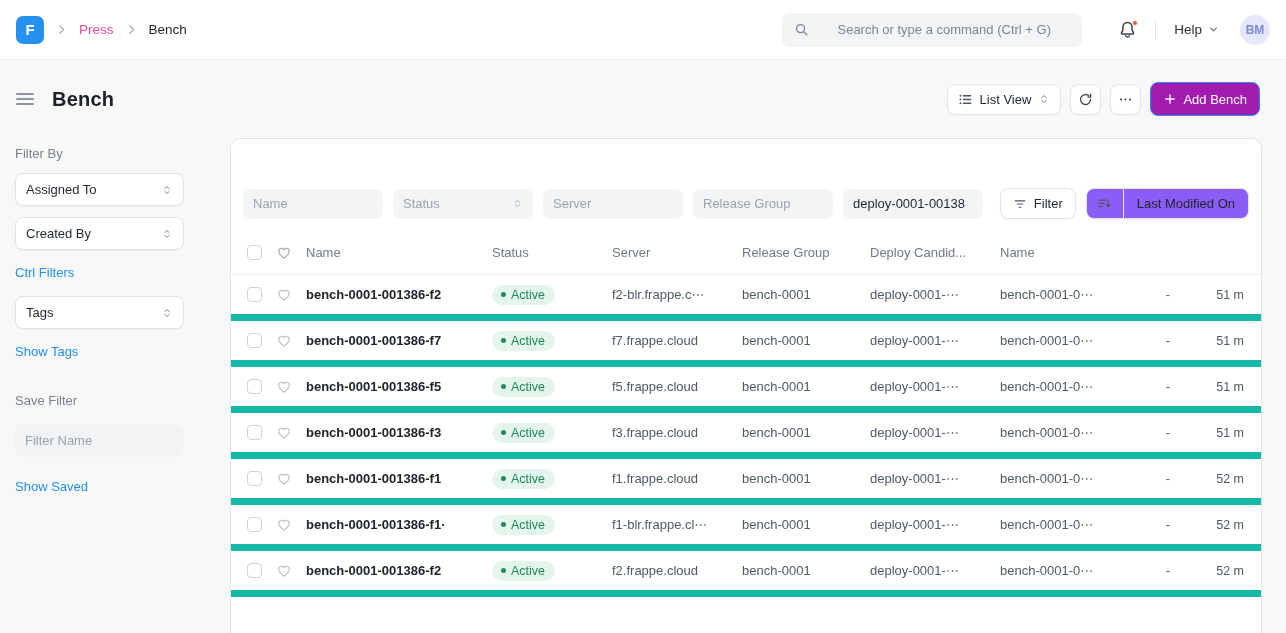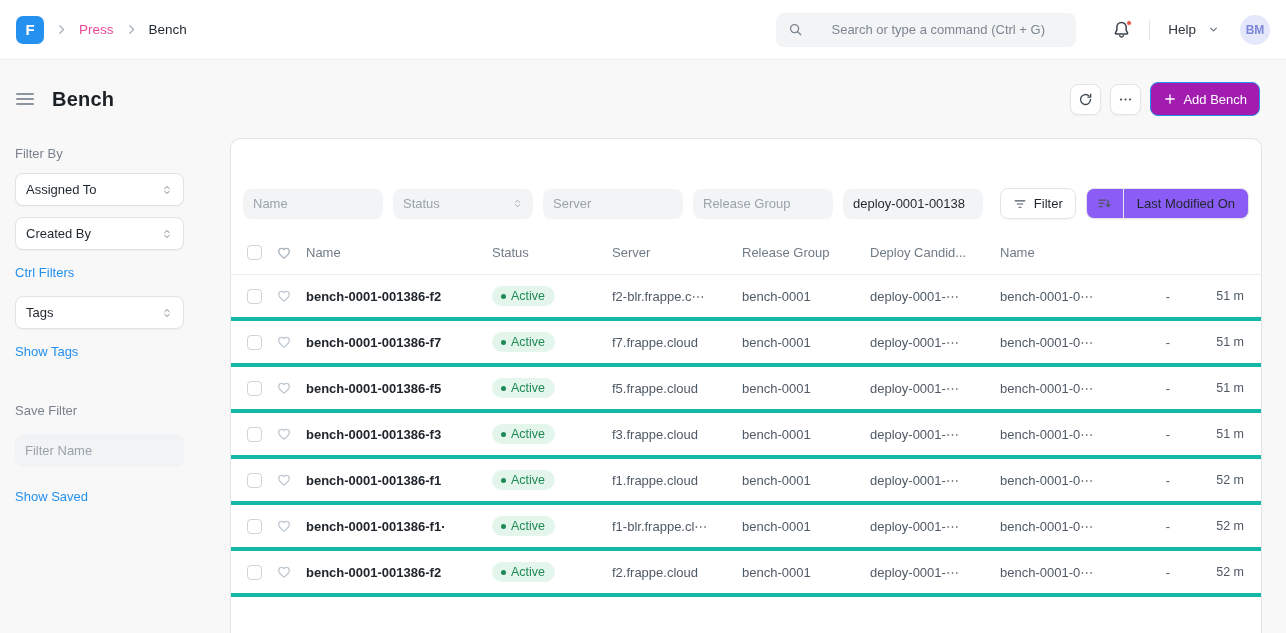--- a/index.html
+++ b/index.html
@@ -18,21 +18,21 @@
   .nav-right { display:flex; align-items:center; }
   .searchbox { width:300px; height:34px; background:#f3f4f6; border-radius:8px;
     display:flex; align-items:center; gap:9px; padding:0 12px; }
   .searchbox input { flex:1; border:0; background:transparent; outline:none;
     font-size:13px; color:#4b5563; font-family:inherit;text-align:center; }
   .searchbox input::placeholder { color:#7c8691; }
   .bell-wrap { position:relative; margin-left:36px; display:flex; cursor:pointer; }
   .bell-dot { position:absolute; top:0px; right:-1px; width:6px; height:6px;
     border-radius:50%; background:#e8553d; border:1px solid #fff; }
   .nav-divider { width:1px; height:20px; background:#e3e6e9; margin:0 18px; }
-  .help { display:flex; align-items:center; gap:11px; font-size:13.5px; color:#2c333a; cursor:pointer; }
+  .help { display:flex; align-items:center; gap:5px; font-size:13.5px; color:#2c333a; cursor:pointer; }
   .avatar { width:30px; height:30px; border-radius:50%; background:#e5e8fa; color:#7d88db;
     font-size:12px; font-weight:600; display:flex; align-items:center; justify-content:center;
     margin-left:20px; cursor:pointer; }
 
   
   .main { height:573px; background:#f8f8f8; display:flex; flex-direction:column; }
   .title-row { height:78px; flex:0 0 78px; display:flex; align-items:center;
     justify-content:space-between; padding:0 26px 0 16px; }
   .title-left { display:flex; align-items:center; gap:18px; }
   .hamburger { display:flex; flex-direction:column; gap:3px; cursor:pointer; padding:2px 0; }
@@ -52,21 +52,21 @@
   
   .sidebar { width:230px; flex:0 0 230px; padding:8px 0 16px 15px; }
   .side-label { font-size:13px; color:#79828c; }
   .lbl-filter-by { margin:0 0 12px; }
   .side-select { width:169px; height:33px; background:#fff; border:1px solid #e0e3e6;
     border-radius:8px; display:flex; align-items:center; justify-content:space-between;
     padding:0 10px; font-size:13px; color:#1f272e; margin-bottom:11px; cursor:pointer;
     box-shadow:0 1px 2px rgba(16,24,40,.04); }
   .side-link { font-size:13px; color:#2490ef; cursor:pointer; display:inline-block; }
   .lnk-edit { margin:4px 0 16px; }
-  .lnk-tags { margin:4px 0 12px; }
+  .lnk-tags { margin:4px 0 2px; }
   .lbl-save { margin:32px 0 16px; display:block; }
   .filter-name-input { width:169px; height:33px; background:#f2f3f5; border:none;
     border-radius:8px; padding:0 10px; font-size:13px; color:#1f272e; outline:none;
     font-family:inherit; display:block; margin-bottom:20px; }
   .filter-name-input::placeholder { color:#9aa3ad; }
 
   
   .panel { flex:1; margin-right:24px; background:#fff; border:1px solid #e2e4e7;
     border-bottom:none; border-radius:10px 10px 0 0; display:flex; flex-direction:column;
     overflow:hidden; min-width:0;justify-content:center; }
@@ -99,21 +99,21 @@
   .col-name2 { width:130px; flex:0 0 130px; }
   .col-spacer { flex:1; }
   .col-dash { width:20px; flex:0 0 20px; text-align:center; }
   .col-time { width:52px; flex:0 0 52px; text-align:right; font-size:12.5px; }
   .col-comments { width:46px; flex:0 0 46px; display:flex; align-items:center;
     justify-content:flex-end; gap:5px; }
   .col-count { width:146px; flex:0 0 146px; text-align:right; color:#5f6b76; }
 
   .tbody { overflow:hidden; }
   .trow { display:flex; align-items:center; height:46px; padding:0 16px; gap:14px;
-    border-bottom:4px solid #14b8a6; font-size:13px; color:#4f5a66; cursor:pointer;
+    border-bottom:7px solid #14b8a6; font-size:13px; color:#4f5a66; cursor:pointer;
     background:#fff; }
   .checkbox { width:15px; height:15px; border:1px solid #cfd4d9; border-radius:4px;
     background:#fff; cursor:pointer; }
   .cell-name { font-weight:700; color:#20262c; white-space:nowrap; overflow:hidden; }
   .cell-ellip { white-space:nowrap; overflow:hidden; }
   .badge { display:inline-flex; align-items:center; gap:5px; background:#e4f6eb;
     color:#1f8a56; border-radius:20px; padding:3px 10px 3px 9px; font-size:12.5px; }
   .badge-dot { width:5px; height:5px; border-radius:50%; background:#1f8a56; }
 </style>
 </head>
@@ -173,20 +173,32 @@
   <div class="title-row">
     <div class="title-left">
       <div class="hamburger">
         <span></span>
           <span></span>
           <span></span>
       </div>
       <div class="page-title">Bench</div>
     </div>
     <div class="title-actions">
+      <button class="btn btn-listview">
+        <svg width="15" height="15" viewBox="0 0 16 16">
+          <circle cx="2.6" cy="4" r="1" fill="#4b5563"></circle>
+            <circle cx="2.6" cy="8" r="1" fill="#4b5563"></circle>
+            <circle cx="2.6" cy="12" r="1" fill="#4b5563"></circle>
+          <path d="M5.8 4h7.7M5.8 8h7.7M5.8 12h7.7" stroke="#4b5563" stroke-width="1.4" stroke-linecap="round"></path>
+        </svg>
+        <span>List View</span>
+        <svg width="12" height="12" viewBox="0 0 16 16">
+          <path d="M5 6.2L8 3.4l3 2.8M5 9.8L8 12.6l3-2.8" fill="none" stroke="#7a838d" stroke-width="1.3" stroke-linecap="round" stroke-linejoin="round"></path>
+        </svg>
+      </button>
       <button class="btn btn-iconbtn">
         <svg width="15" height="15" viewBox="0 0 16 16">
           <path d="M13.3 8A5.3 5.3 0 1 1 11.6 4.1" fill="none" stroke="#3f4852" stroke-width="1.4" stroke-linecap="round"></path>
           <path d="M13.5 2.4v3h-3" fill="none" stroke="#3f4852" stroke-width="1.4" stroke-linecap="round" stroke-linejoin="round"></path>
         </svg>
       </button>
       <button class="btn btn-iconbtn">
         <svg width="15" height="15" viewBox="0 0 16 16">
           <circle cx="3.2" cy="8" r="1.15" fill="#3f4852"></circle>
             <circle cx="8" cy="8" r="1.15" fill="#3f4852"></circle>

